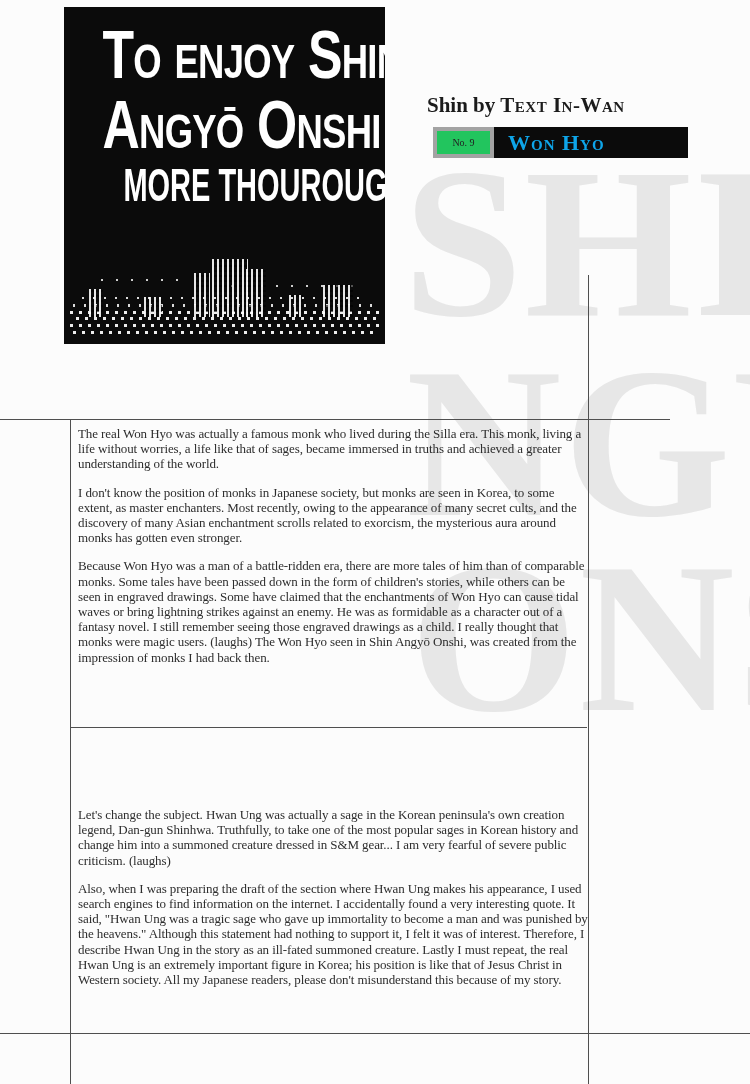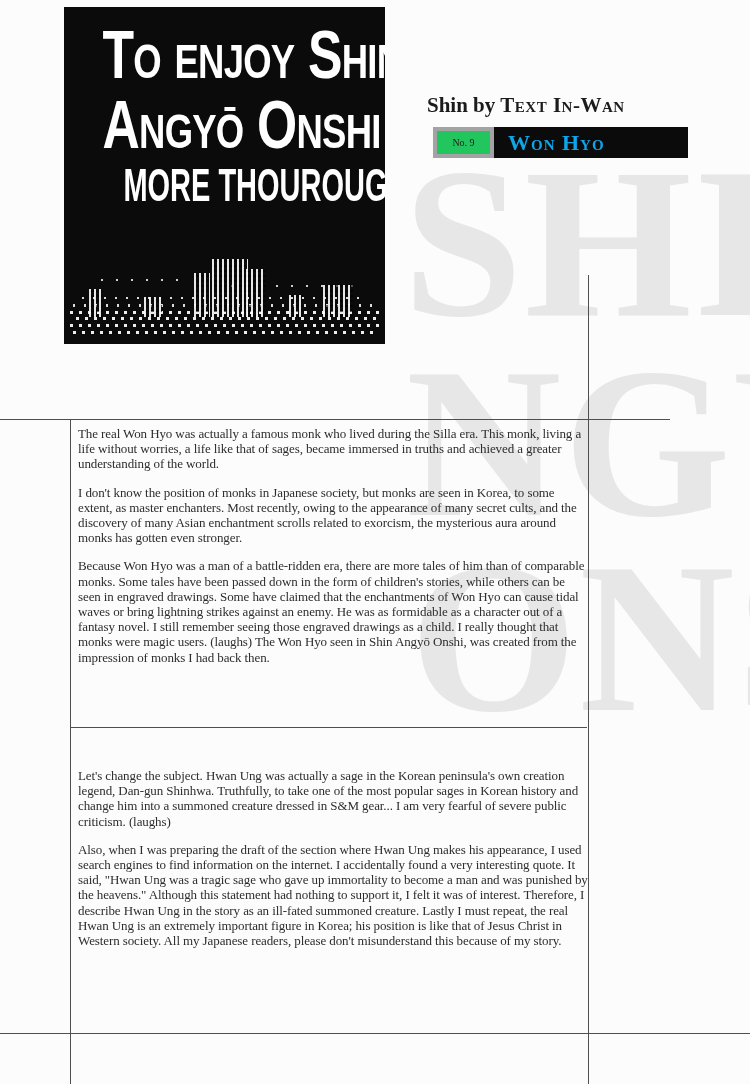--- a/index.html
+++ b/index.html
@@ -81,21 +81,21 @@
     font-size:22px;font-weight:bold;font-variant:small-caps;letter-spacing:1px;
   }
   
   .col{
     position:absolute;z-index:2;left:78px;width:510px;
     font-size:13px;line-height:15.2px;letter-spacing:-.1px;
     color:var(--text,#2d2d2d);text-align:left;
   }
   .col p{margin:0 0 13px 0;}
   .sec1{top:426px;}
-  .sec2{top:768px;}
+  .sec2{top:807px;}
 </style>
 </head>
 <body>
 
 <div class="page">
 
   <div class="wm wm1">SHIN</div>
   <div class="wm wm2">NGYŌ</div>
   <div class="wm wm3">ONSH</div>
 

